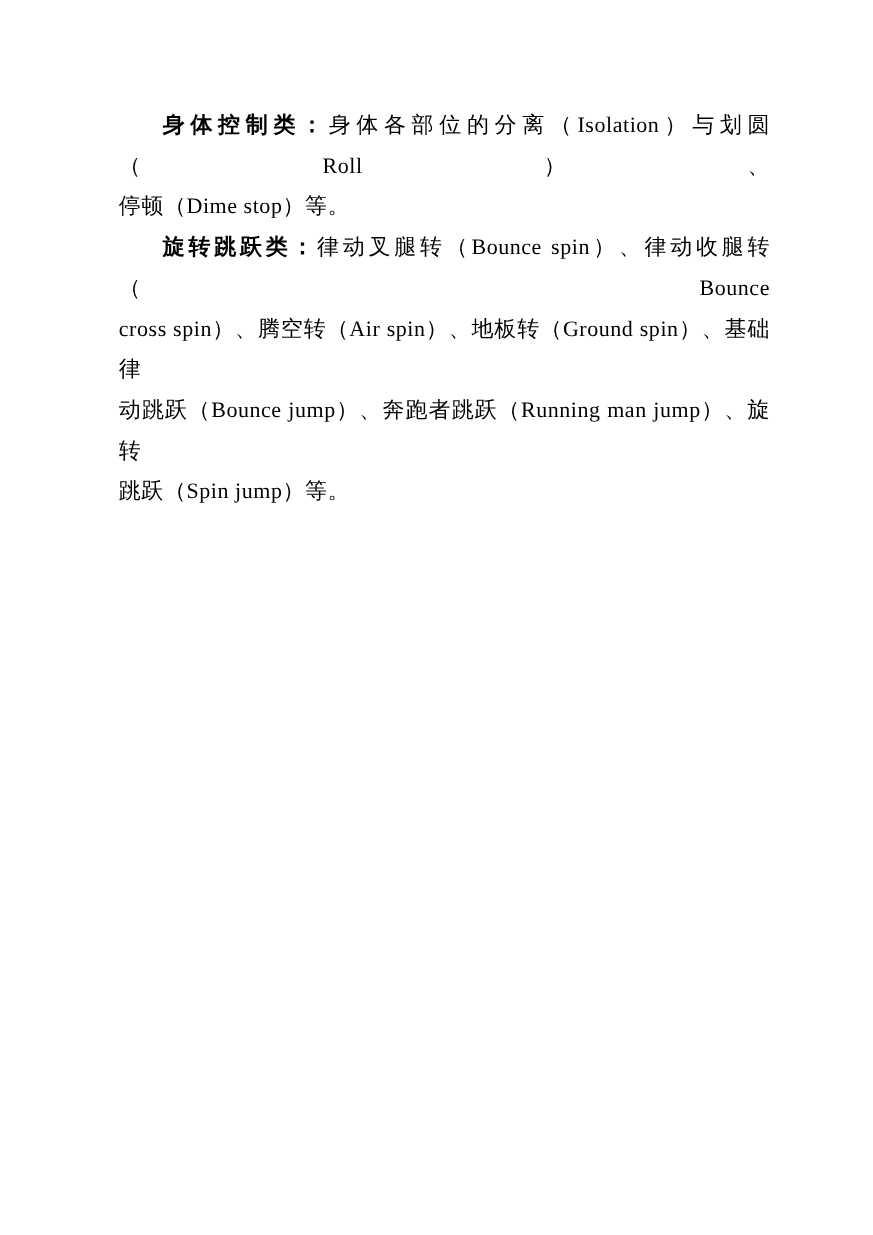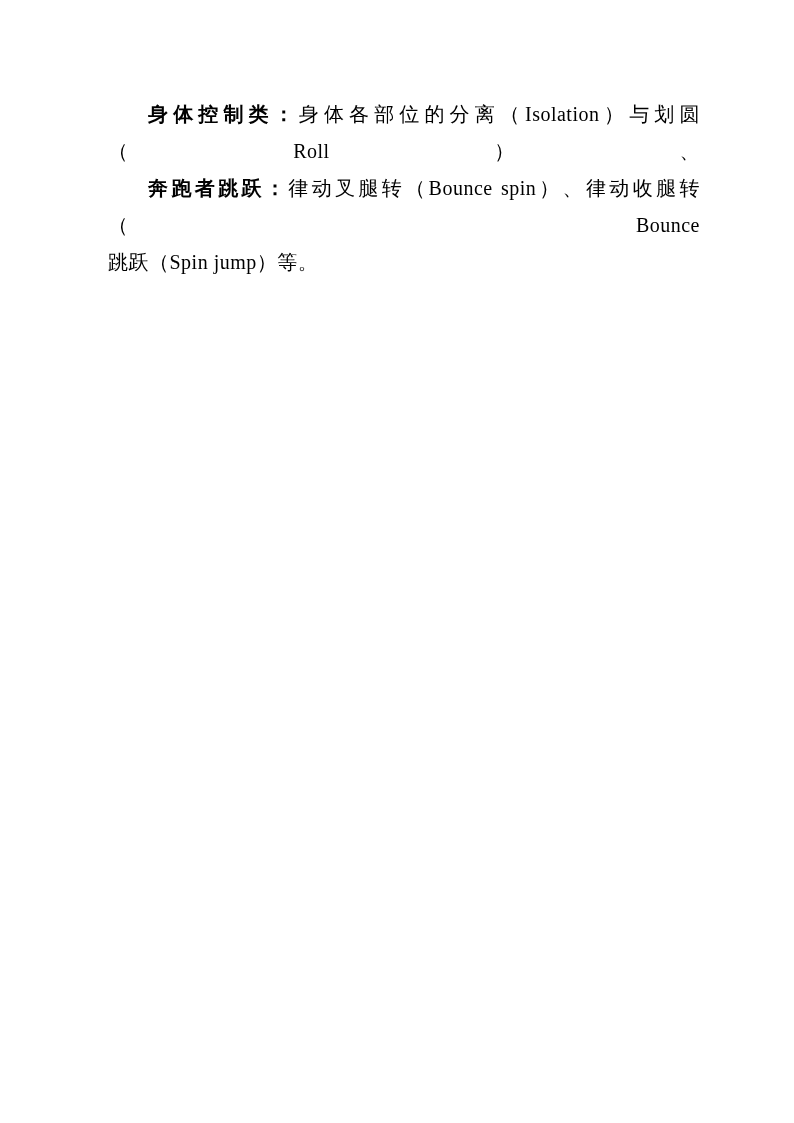--- a/index.html
+++ b/index.html
@@ -57,22 +57,25 @@
     font-family: "Liberation Serif", "DejaVu Serif", serif;
   }
 </style>
 </head>
 <body>
 
 <div class="page">
   <div class="text-block" id="text-block">
       <div class="paragraph">
         <div class="text-line indent"><span class="category-label">身体控制类：</span><span class="text-run">身体各部位的分离（Isolation）与划圆（Roll）、</span></div>
+        <div class="text-line no-justify"><span class="text-run">停顿（Dime stop）等。</span></div>
       </div>
       <div class="paragraph">
-        <div class="text-line indent"><span class="category-label">奔跑者跳跃：</span><span class="text-run">律动叉腿转（Bounce spin）、律动收腿转（Bounce</span></div>
+        <div class="text-line indent"><span class="category-label">旋转跳跃类：</span><span class="text-run">律动叉腿转（Bounce spin）、律动收腿转（Bounce</span></div>
+        <div class="text-line"><span class="text-run">cross spin）、腾空转（Air spin）、地板转（Ground spin）、基础律</span></div>
+        <div class="text-line"><span class="text-run">动跳跃（Bounce jump）、奔跑者跳跃（Running man jump）、旋转</span></div>
         <div class="text-line no-justify"><span class="text-run">跳跃（Spin jump）等。</span></div>
       </div>
     </div>
   <div class="footer">
     <span class="page-number">5</span>
   </div>
 </div>
 
 </body></html>

